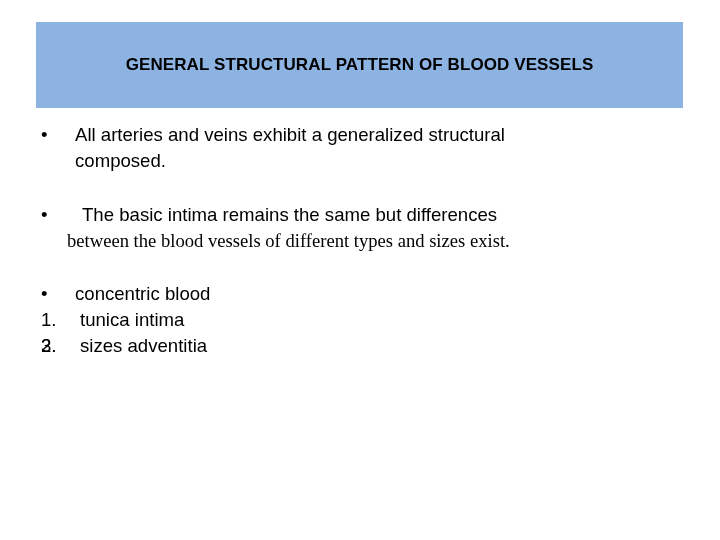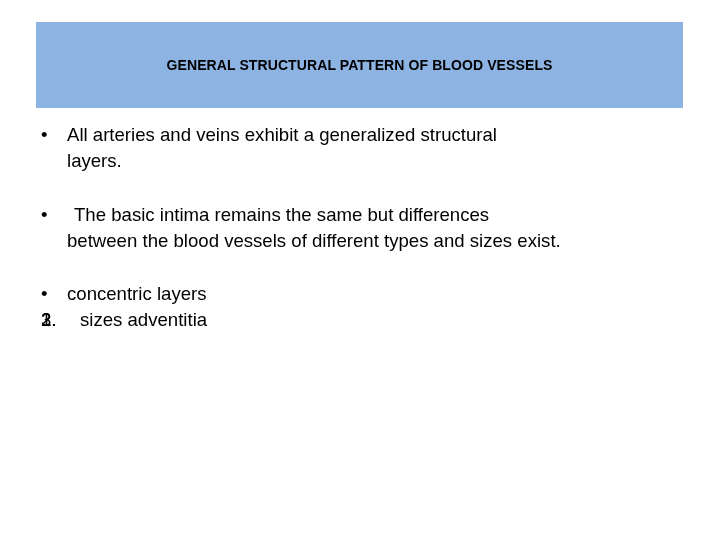--- a/index.html
+++ b/index.html
@@ -29,21 +29,21 @@
     left: 36px;
     top: 22px;
     width: 647px;
     height: 86px;
     background: #8DB3E2;
     display: flex;
     align-items: center;
     justify-content: center;
   }
   #title-text {
-    font-size: 14px;
+    font-size: 17px;
     font-weight: bold;
     letter-spacing: 0.1px;
     color: #000000;
     text-align: center;
     line-height: 1.15;
     white-space: nowrap;
   }
 
   
   #body-area {
@@ -69,29 +69,31 @@
     position: absolute;
     left: 41px;
     top: 0;
     width: 18px;
     font-size: 18.6px;
     line-height: 26px;
     text-align: left;
   }
   .bullet-row .para {
     display: block;
+    margin-left: 8px;
   }
 
   
   .bullet-row.indent-extra {
     padding-left: 74px;
   }
   .bullet-row.indent-extra .cont {
     margin-left: -7px;
     display: block;
+    font-family: Liberation Serif, serif;
   }
 
   .num-row {
     position: relative;
     padding-left: 80px;
     padding-right: 28px;
     font-size: 18.6px;
     line-height: 26px;
     color: #000000;
   }
@@ -116,46 +118,47 @@
   <div id="title-band">
     <div id="title-text">GENERAL STRUCTURAL PATTERN OF BLOOD VESSELS</div>
   </div>
 
   <div id="body-area">
 
     <div class="block">
       <div class="bullet-row">
         <span class="marker">•</span>
         <span class="para">All arteries and veins exhibit a generalized structural</span>
-        <span class="para">layers.</span>
+        <span class="para">composed.</span>
       </div>
     </div>
 
     <div class="gap-lg"></div>
 
     <div class="block">
       <div class="bullet-row indent-extra">
         <span class="marker">•</span>
         <span class="para">The basic intima remains the same but differences</span>
         <span class="para cont">between the blood vessels of different types and sizes exist.</span>
       </div>
     </div>
 
     <div class="gap-md"></div>
 
     <div class="block">
       <div class="bullet-row">
         <span class="marker">•</span>
-        <span class="para">concentric layers</span>
+        <span class="para">concentric blood</span>
       </div>
     </div>
 
     <div class="block">
       <div class="num-row">
         <span class="marker">1.</span>
+        <span>tunica intima</span>
       </div>
       <div class="num-row">
         <span class="marker">2.</span>
       </div>
       <div class="num-row">
         <span class="marker">3.</span>
         <span>sizes adventitia</span>
       </div>
     </div>
 

